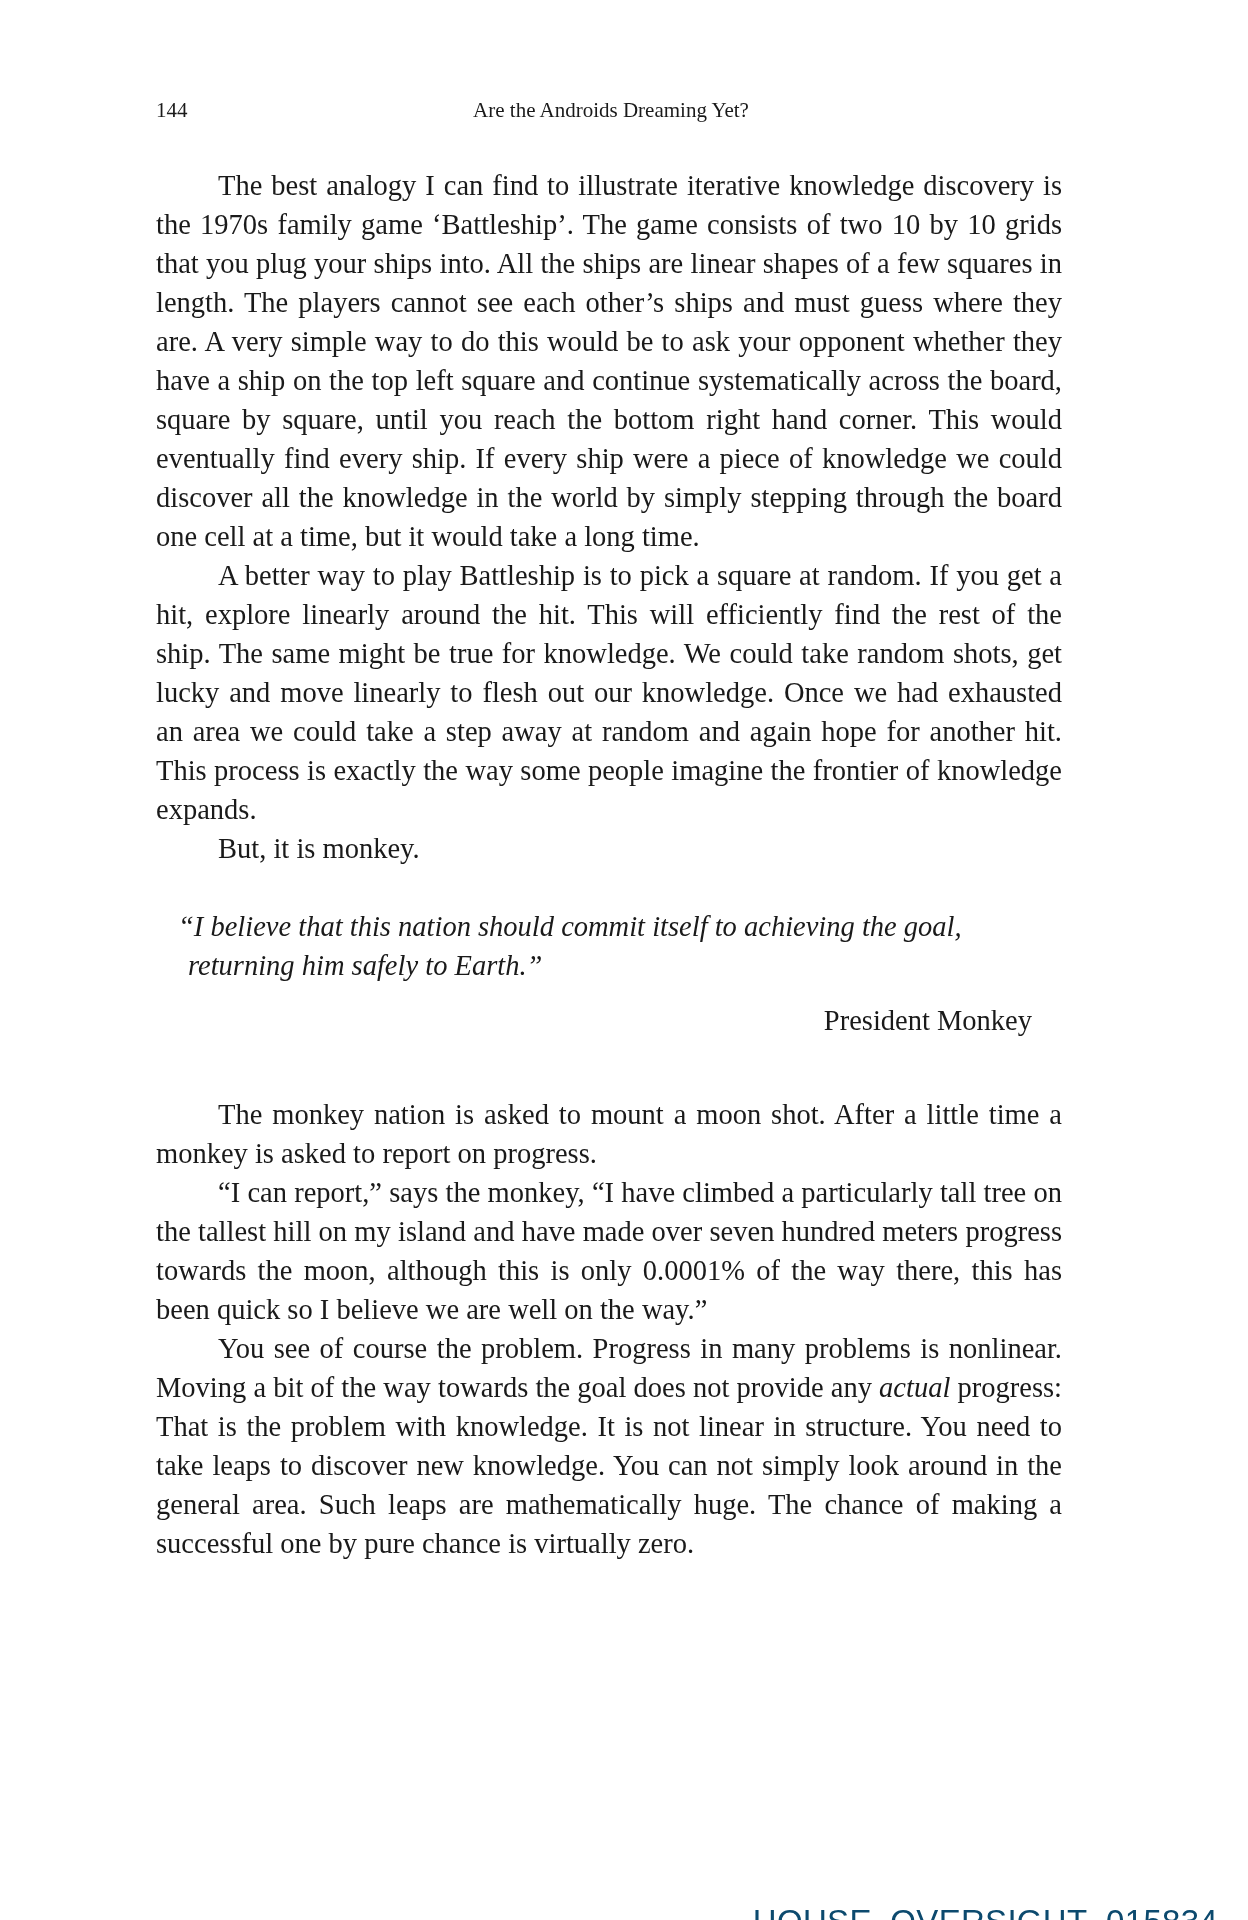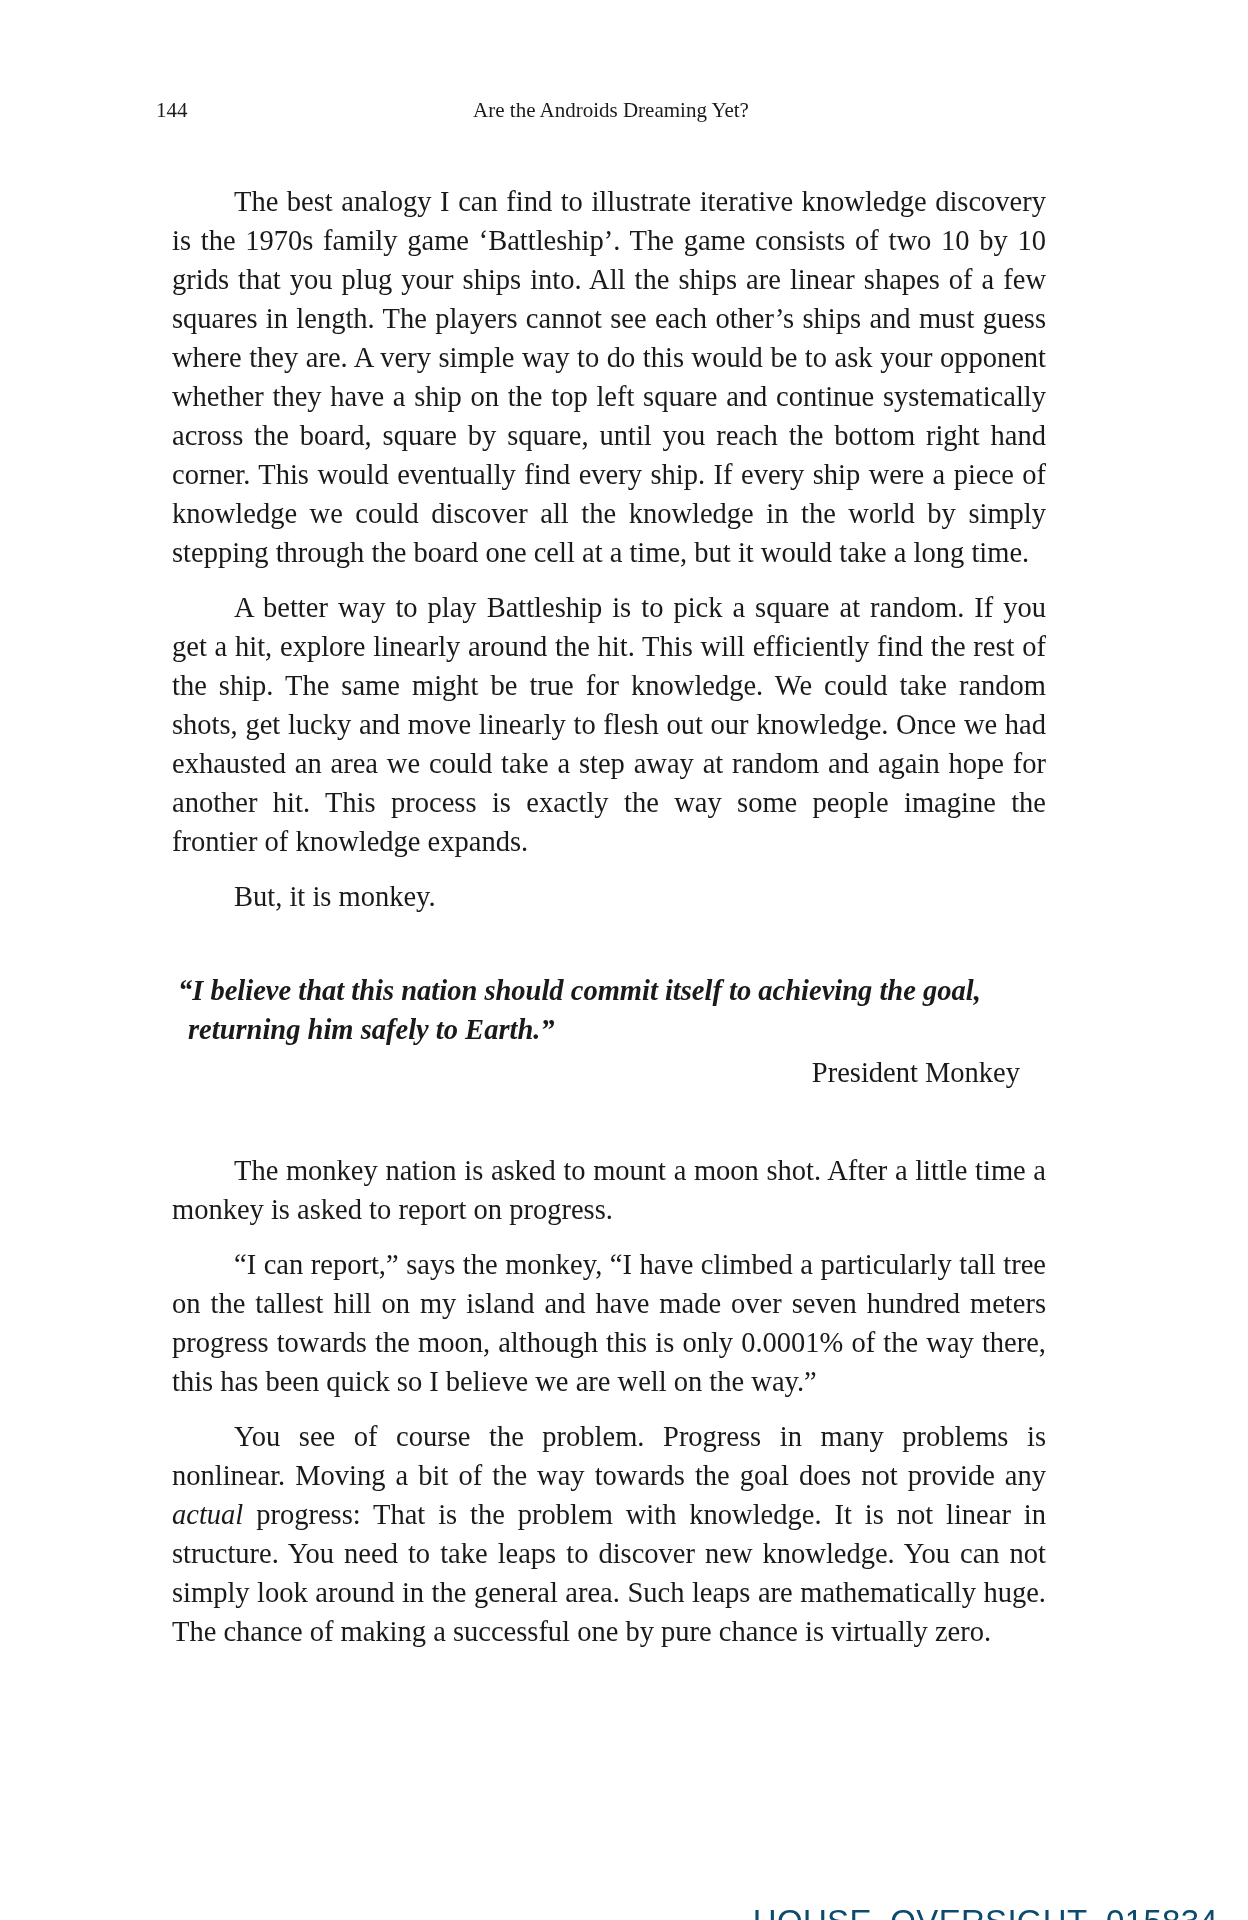--- a/index.html
+++ b/index.html
@@ -46,21 +46,21 @@
     }
     .text-block {
       position: absolute;
       left: 156px;
       top: 166px;
       width: 906px;
       font-size: 28.5px;
       line-height: 39px;
     }
     .para {
-      margin: 16px;
+      margin: 0;
       text-align: justify;
       text-indent: 62px;
       hyphens: none;
     }
     .para.short {
       text-align: left;
     }
     .spacer-after {
       height: 39px;
     }
@@ -68,24 +68,23 @@
       margin: 0;
       padding-left: 22px;
       width: 860px;
     }
     .epigraph-quote {
       font-style: italic;
       margin: 0;
       text-indent: -10px;
       padding-left: 10px;
       text-align: left;
-      font-weight: bold;
     }
     .epigraph-attrib {
-      margin: 4px;
+      margin: 16px;
       text-align: right;
       width: 860px;
     }
     .em {
       font-style: italic;
     }
     .bates {
       position: absolute;
       right: 30px;
       top: 1874px;

